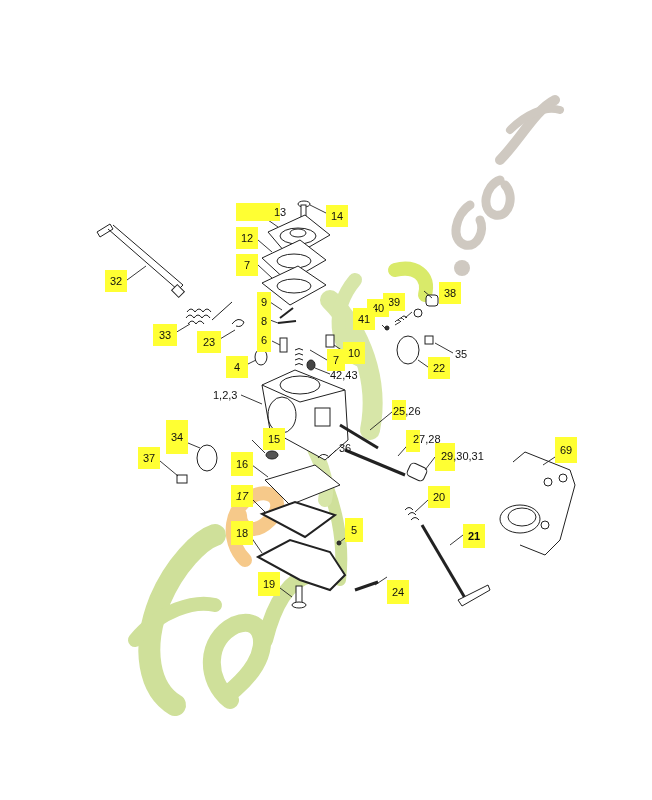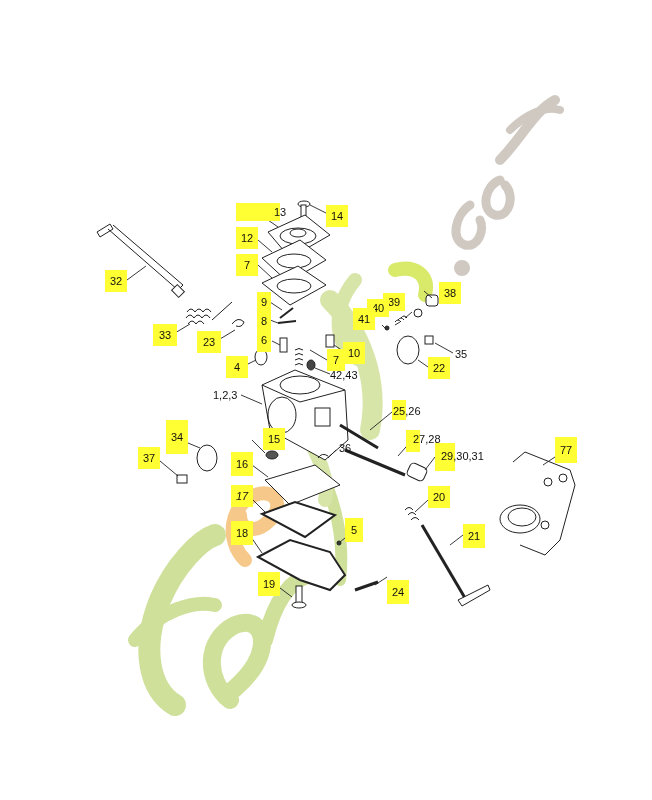--- a/index.html
+++ b/index.html
@@ -272,32 +272,32 @@
   <div class="callout" style="left:138px;top:447px;width:22px;height:22px;">
       <span>37</span>
     </div>
   <div class="callout" style="left:231px;top:428px;width:22px;height:22px;margin-left:32px;">
       <span>15</span>
     </div>
   <div class="callout" style="left:231px;top:452px;width:22px;height:24px;">
       <span>16</span>
     </div>
   <div class="callout" style="left:555px;top:437px;width:22px;height:26px;">
-      <span>77</span>
+      <span>69</span>
     </div>
   <div class="callout" style="left:231px;top:485px;width:22px;height:22px;font-style:italic;">
       <span>17</span>
     </div>
   <div class="callout" style="left:428px;top:486px;width:22px;height:22px;">
       <span>20</span>
     </div>
   <div class="callout" style="left:345px;top:518px;width:18px;height:24px;">
       <span>5</span>
     </div>
-  <div class="callout" style="left:463px;top:524px;width:22px;height:24px;">
+  <div class="callout" style="left:463px;top:524px;width:22px;height:24px;font-weight:bold;">
       <span>21</span>
     </div>
   <div class="callout" style="left:231px;top:521px;width:22px;height:24px;">
       <span>18</span>
     </div>
   <div class="callout" style="left:387px;top:564px;width:22px;height:24px;margin-top:16px;">
       <span>24</span>
     </div>
   <div class="callout" style="left:258px;top:572px;width:22px;height:24px;">
       <span>19</span>

